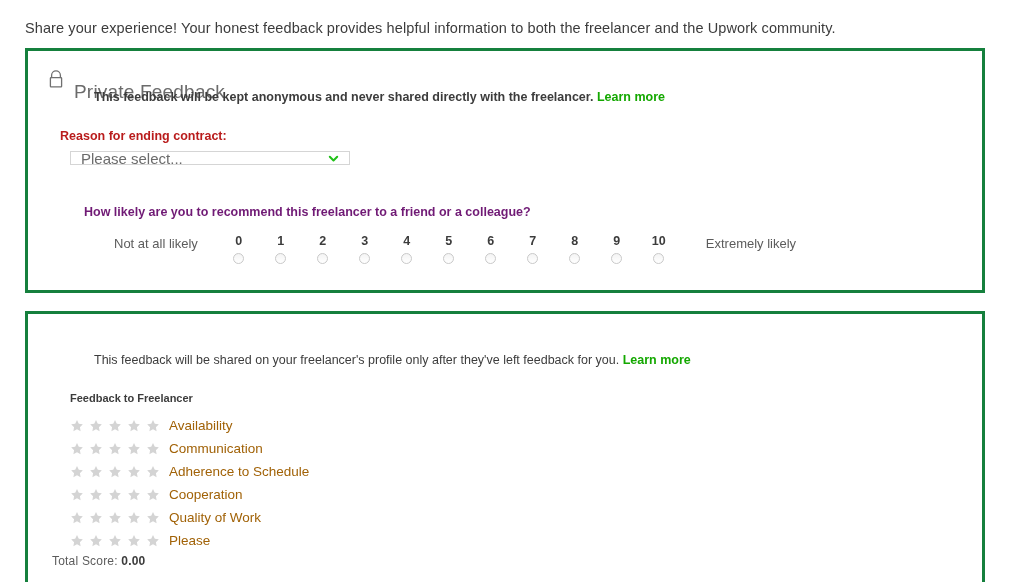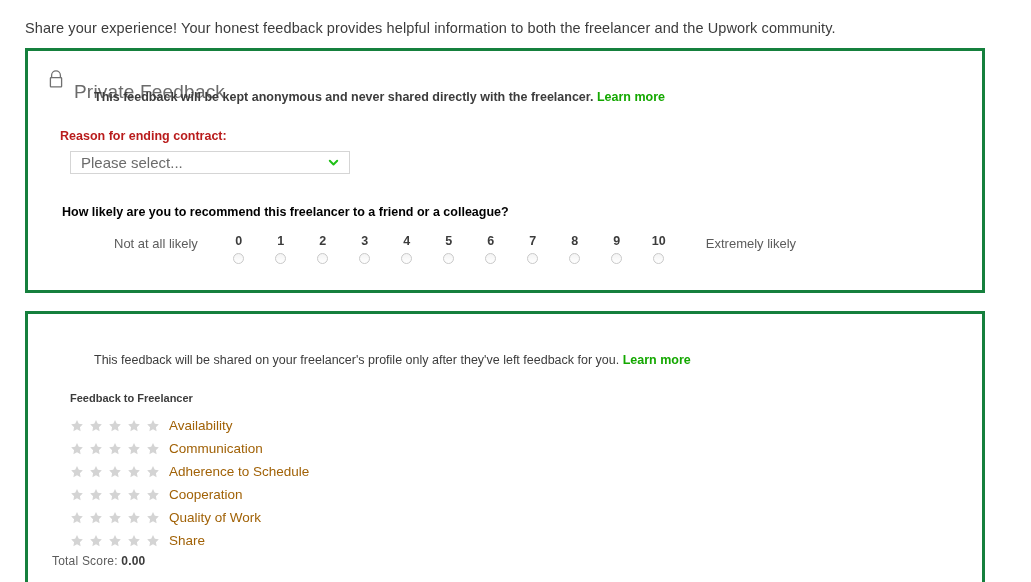--- a/index.html
+++ b/index.html
@@ -90,21 +90,21 @@
     font-weight: 700;
     color: #b91c1c;
   }
   #reason-label { top: 78px; }
 
   .select-box {
     position: absolute;
     left: 42px;
     top: 100px;
     width: 280px;
-    height: 23px;
+    height: 14px;
     border: 1px solid #d5d5d5;
     background: #ffffff;
     box-sizing: border-box;
     display: flex;
     align-items: center;
     justify-content: space-between;
     padding: 0 9px 0 10px;
     cursor: pointer;
   }
   .select-value {
@@ -114,25 +114,25 @@
   }
   .chev {
     width: 13px;
     height: 13px;
     flex: 0 0 13px;
   }
   .chev svg { display: block; }
 
   #nps-question {
     position: absolute;
-    left: 34px;
+    left: 56px;
     top: 154px;
     font-size: 12.5px;
     font-weight: 700;
-    color: #000000;
+    color: #701a75;
   }
 
   .nps-row {
     position: absolute;
     left: 42px;
     top: 183px;
     display: flex;
     align-items: flex-start;
     margin-left: 44px;
   }
@@ -494,21 +494,21 @@
               <svg viewBox="0 0 24 24" width="14" height="14">
                 <path fill="#d4d4d4" d="M12 1.9l3.1 6.3 6.9 1-5 4.9 1.2 6.9L12 17.7 5.8 21l1.2-6.9-5-4.9 6.9-1z"></path>
               </svg>
             </span>
             <span class="star">
               <svg viewBox="0 0 24 24" width="14" height="14">
                 <path fill="#d4d4d4" d="M12 1.9l3.1 6.3 6.9 1-5 4.9 1.2 6.9L12 17.7 5.8 21l1.2-6.9-5-4.9 6.9-1z"></path>
               </svg>
             </span>
           </span>
-          <span class="rating-name">Share</span>
+          <span class="rating-name">Please</span>
         </div>
       </div>
 
     <div id="total-score">
       <span>Total Score:</span>
       <span id="total-score-value">0.00</span>
     </div>
 
   </section>
 

